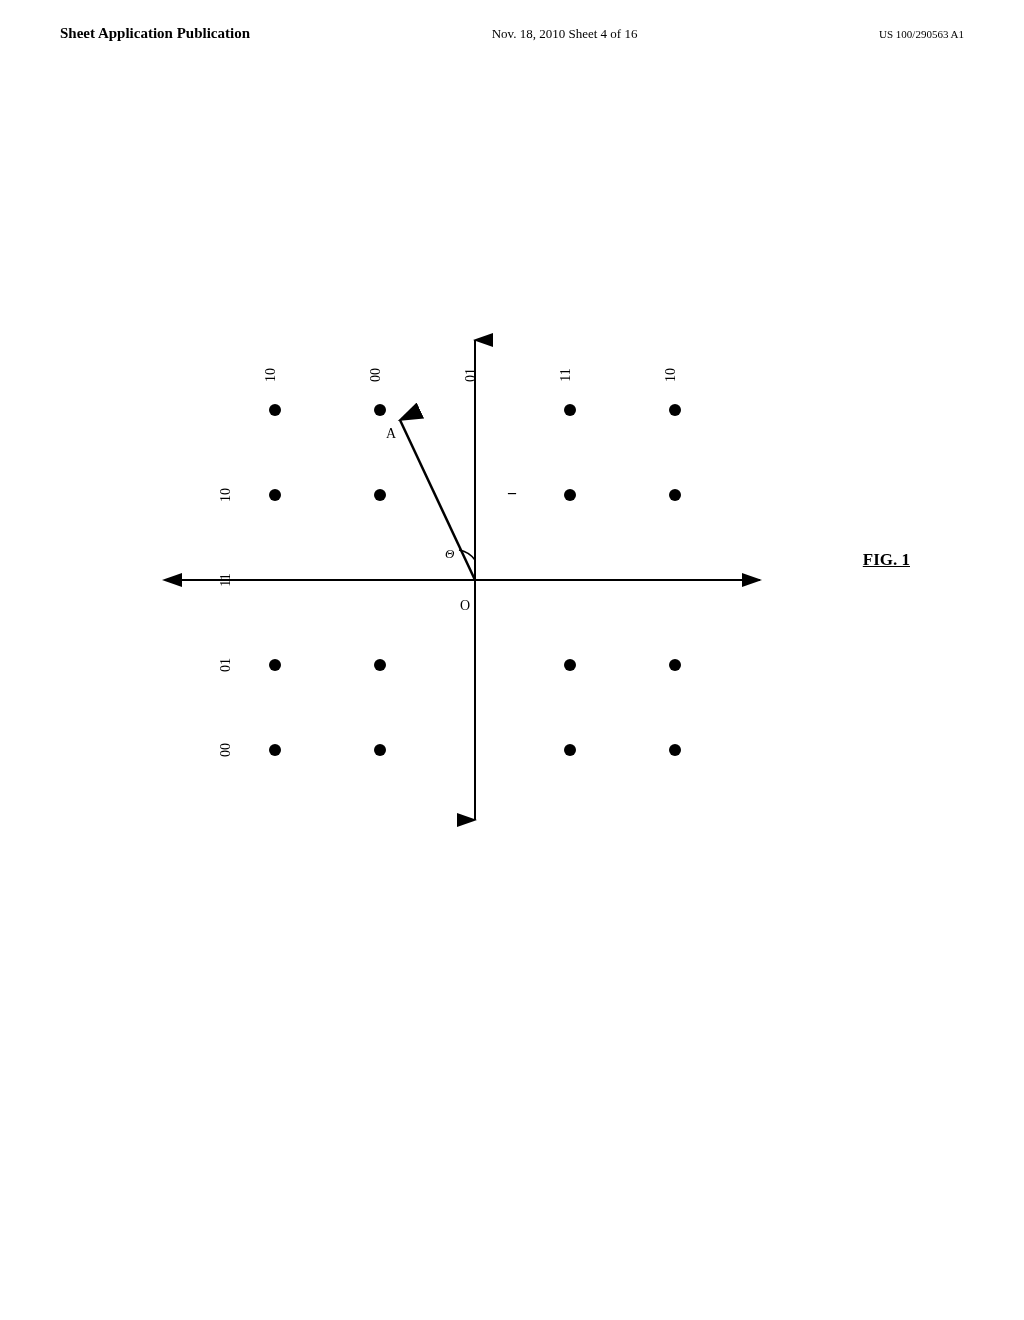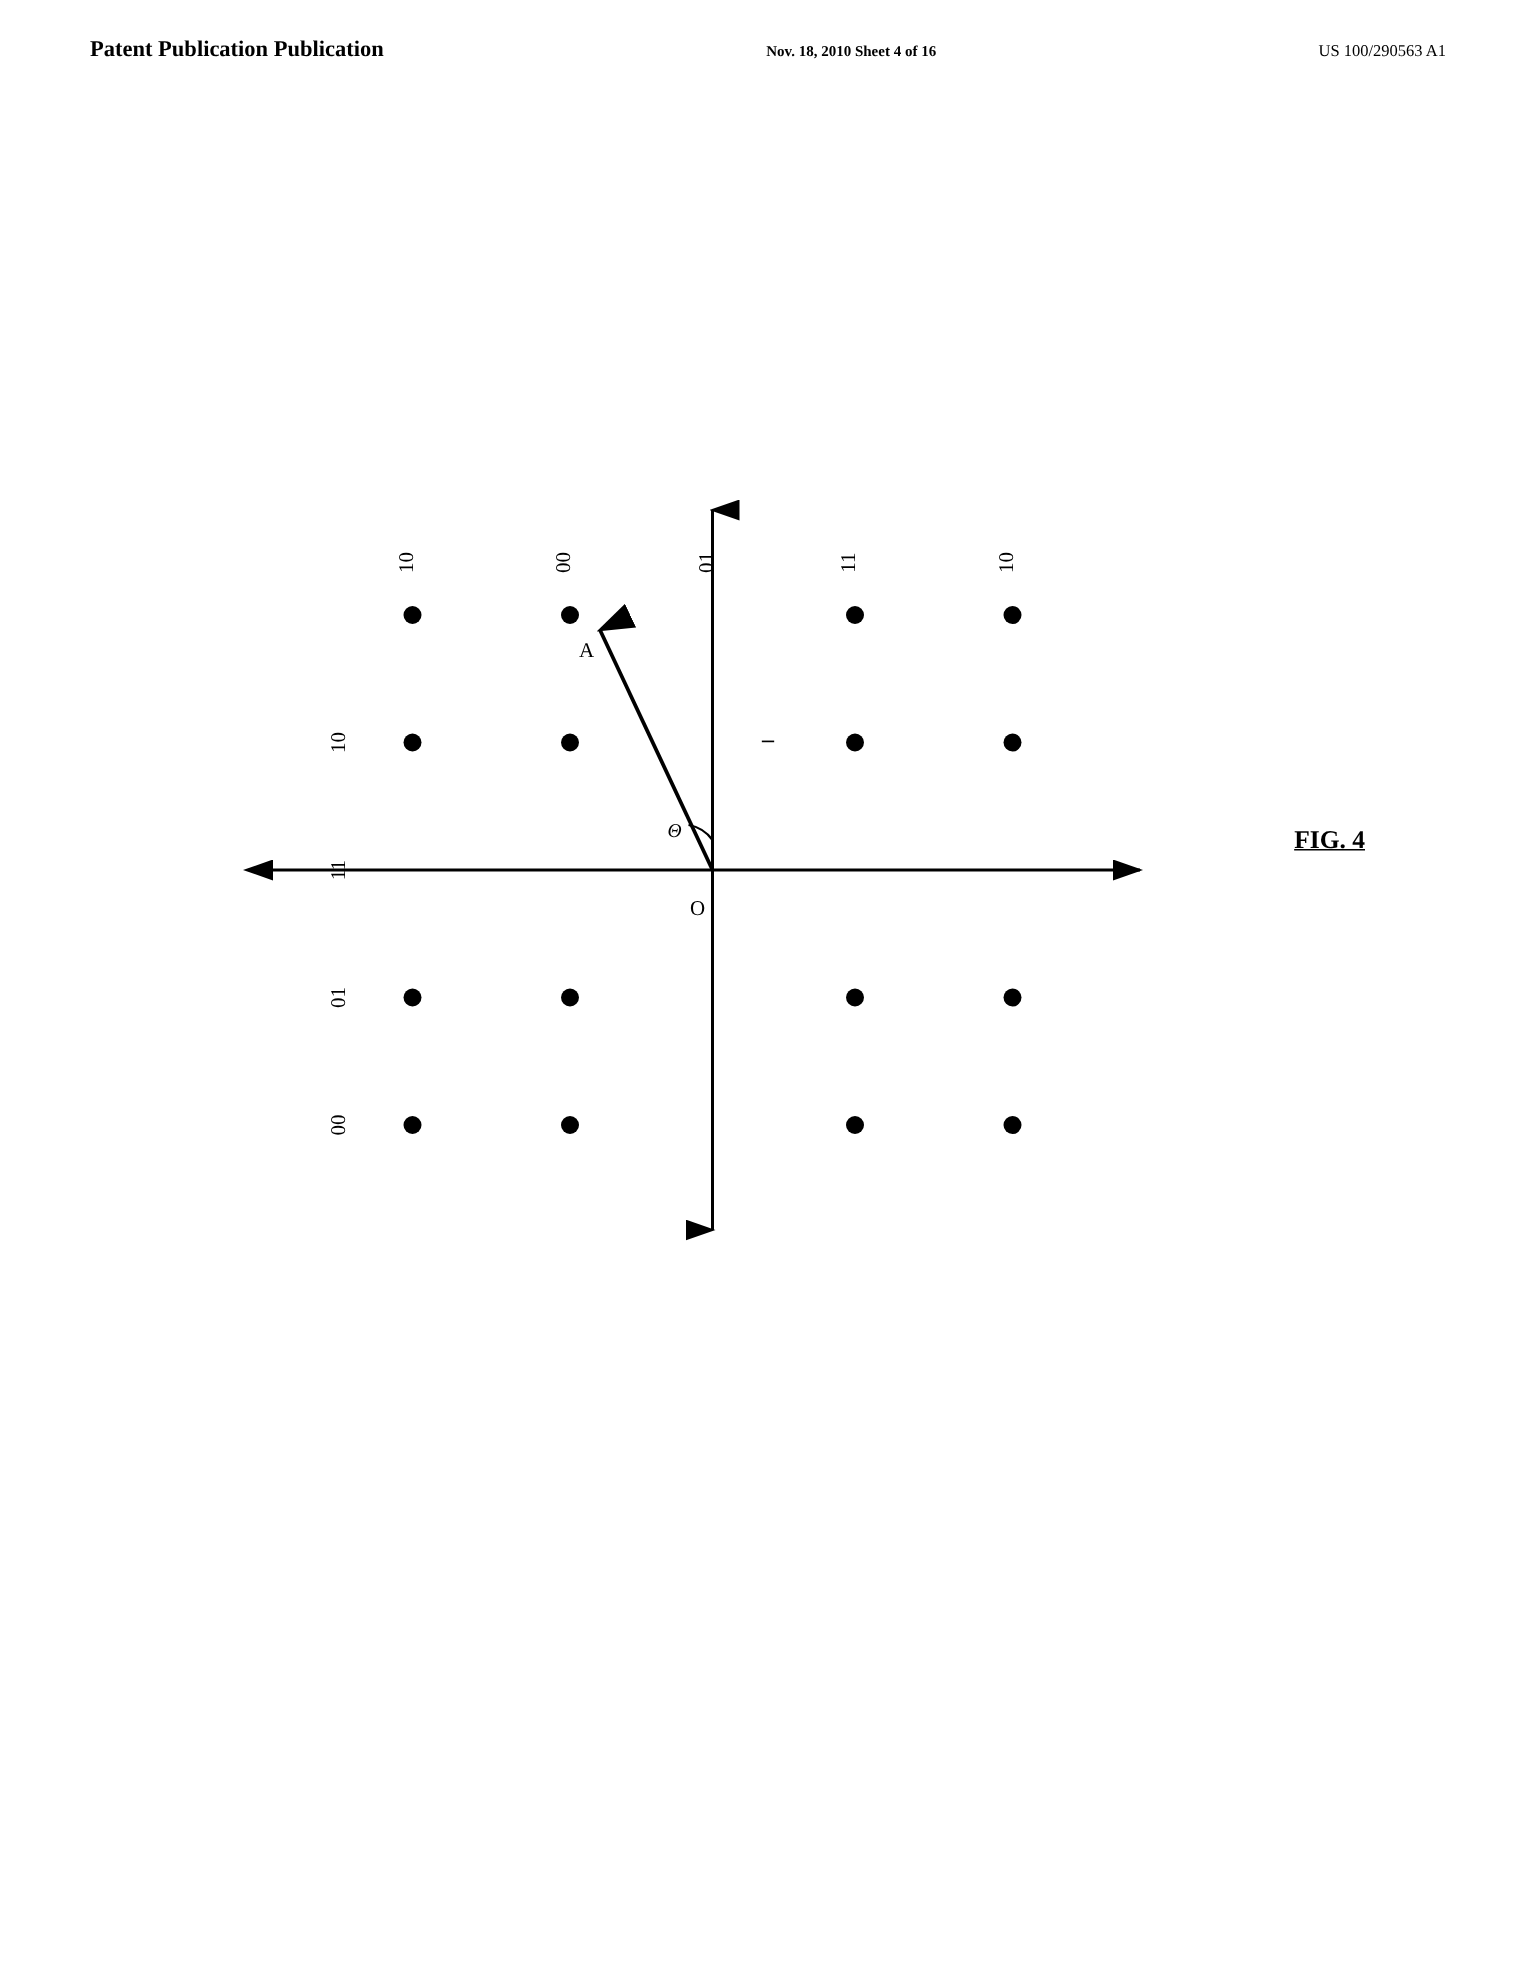--- a/index.html
+++ b/index.html
@@ -24,22 +24,22 @@
       font-size: 14px;
       font-weight: bold;
     }
 
     .header-left {
       font-size: 15px;
       font-weight: bold;
     }
 
     .header-center {
-      font-size: 10px;
-      font-weight: bold;
+      font-size: 13px;
+      font-weight: normal;
     }
 
     .header-right {
       font-size: 11px;
       font-weight: normal;
     }
 
     .figure-area {
       position: absolute;
       top: 280px;
@@ -54,28 +54,28 @@
       top: 0;
       left: 0;
       width: 100%;
       height: 100%;
     }
   </style>
 </head>
 <body>
 
 <div class="header">
-  <span class="header-left">Patent Publication Publication</span>
+  <span class="header-left">Sheet Application Publication</span>
   <span class="header-center">Nov. 18, 2010   Sheet 4 of 16</span>
   <span class="header-right">US 100/290563 A1</span>
 </div>
 
 <div class="figure-area">
 
-  <div style="position:absolute; right:-60px; top:45%; font-size:17px; font-weight:bold; text-decoration:underline;">FIG. 4</div>
+  <div style="position:absolute; right:-60px; top:45%; font-size:17px; font-weight:bold; text-decoration:underline;">FIG. 1</div>
 
   <svg class="diagram-svg" viewBox="0 0 750 600" xmlns="http://www.w3.org/2000/svg">
 
     <defs>
       <marker id="arrowRight" markerWidth="8" markerHeight="8" refX="6" refY="3" orient="auto">
         <path d="M0,0 L0,6 L8,3 z" fill="#000"></path>
       </marker>
       <marker id="arrowLeft" markerWidth="8" markerHeight="8" refX="2" refY="3" orient="auto">
         <path d="M8,0 L8,6 L0,3 z" fill="#000"></path>
       </marker>

